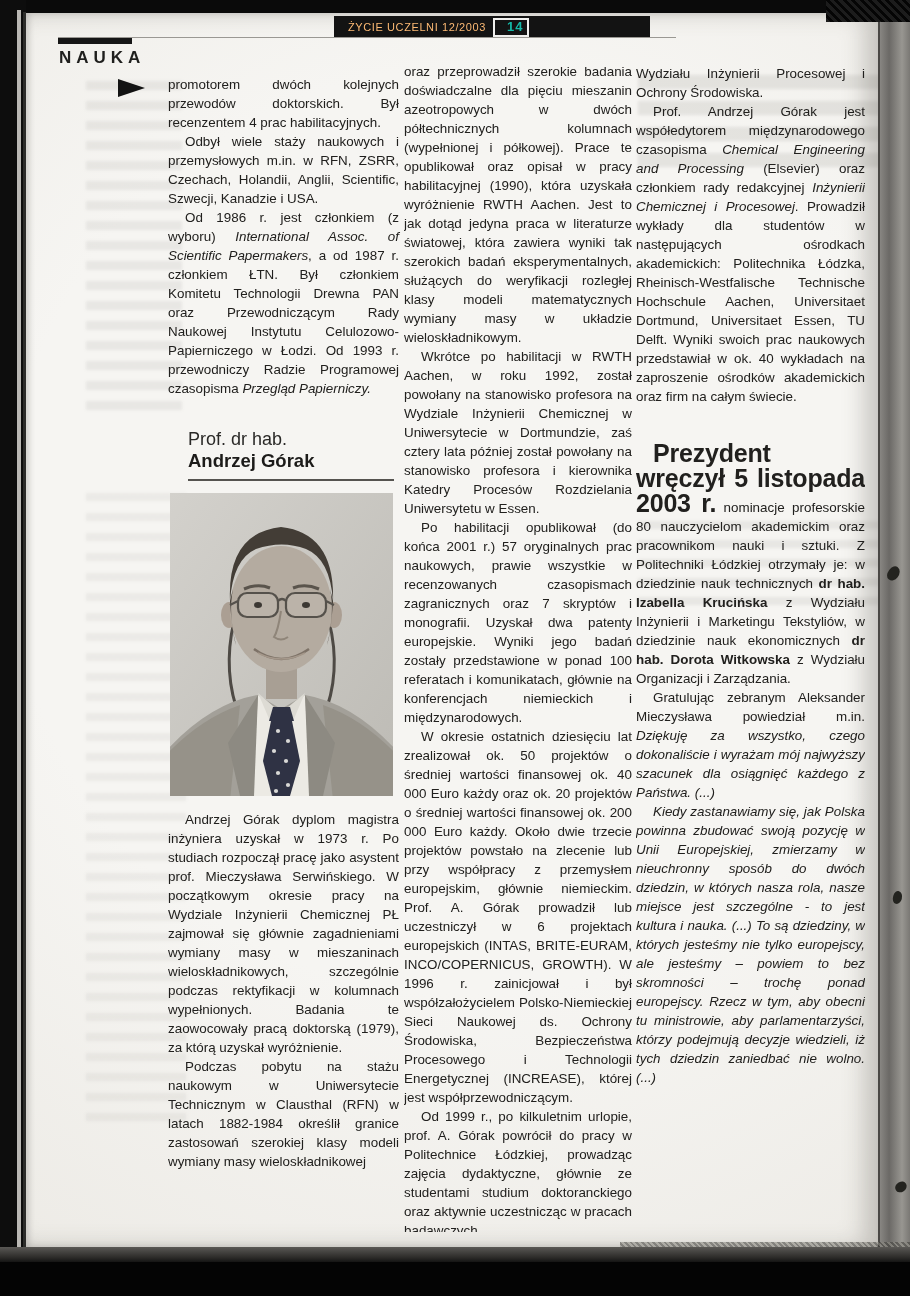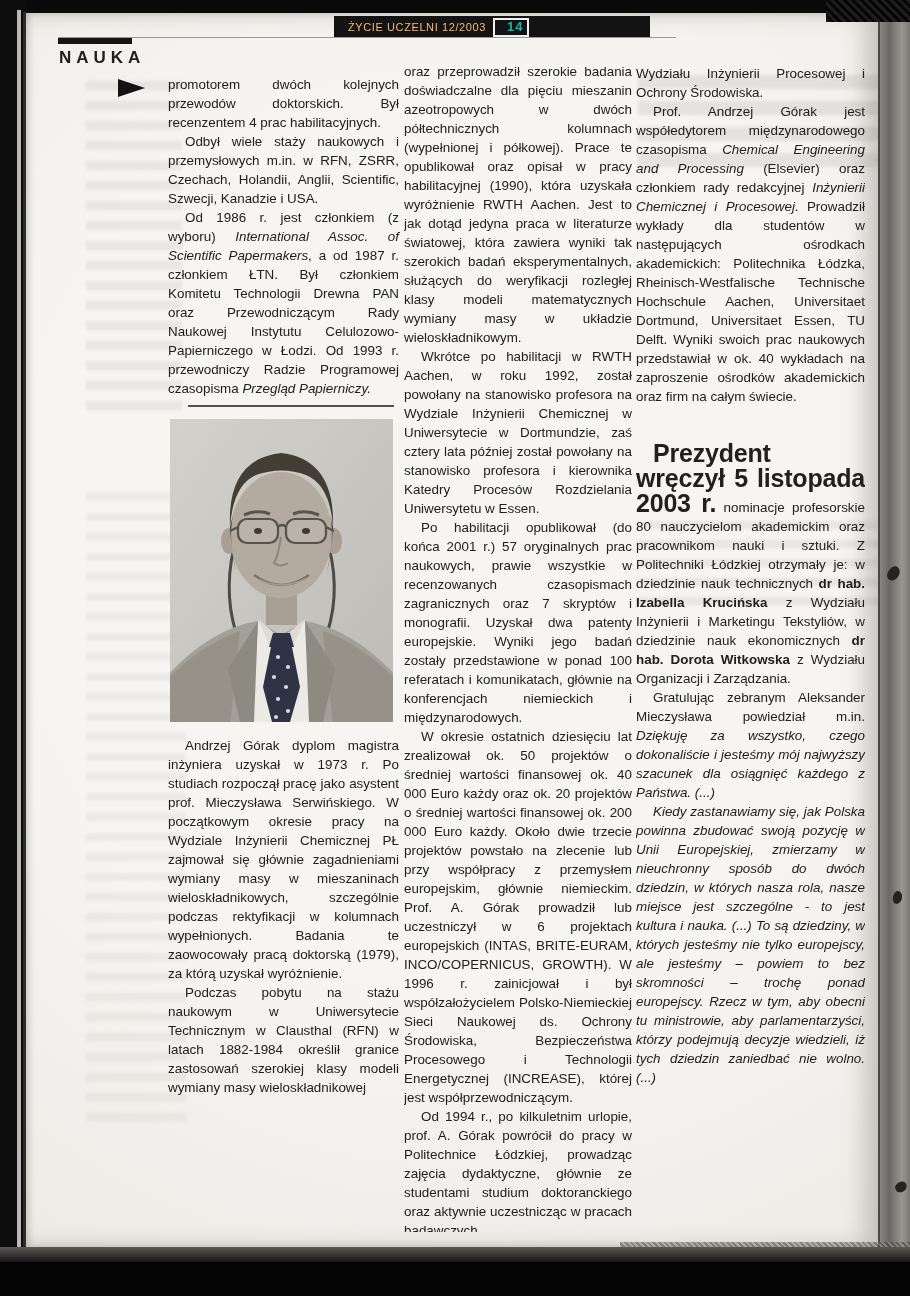--- a/index.html
+++ b/index.html
@@ -109,20 +109,24 @@
   <div class="section-label">NAUKA</div>
 
   <div class="cont-arrow"></div>
 
   <div class="col col-1">
     <div>
         <p class="para no-indent"><span>promotorem dwóch kolejnych przewodów doktorskich. Był recenzentem 4 prac habilitacyjnych.</span></p>
         <p class="para"><span>Odbył wiele staży naukowych i przemysłowych m.in. w RFN, ZSRR, Czechach, Holandii, Anglii, Scientific, Szwecji, Kanadzie i USA.</span></p>
         <p class="para"><span>Od 1986 r. jest członkiem (z wyboru) </span><span class="run-i">International Assoc. of Scientific Papermakers</span><span>, a od 1987 r. członkiem ŁTN. Był członkiem Komitetu Technologii Drewna PAN oraz Przewodniczącym Rady Naukowej Instytutu Celulozowo-Papierniczego w Łodzi. Od 1993 r. przewodniczy Radzie Programowej czasopisma </span><span class="run-i">Przegląd Papierniczy.</span></p>
       </div>
+    <div class="article-title">
+      <div class="t1">Prof. dr hab.</div>
+      <div class="t2">Andrzej Górak</div>
+    </div>
     <div class="title-rule"></div>
 
     <svg class="photo" viewBox="0 0 223 303">
       <defs>
         <linearGradient id="pbg" x1="0" y1="0" x2="1" y2="1">
           <stop offset="0" stop-color="#d3d1cc"></stop>
             <stop offset="1" stop-color="#bdbbb5"></stop>
         </linearGradient>
       </defs>
       <rect x="0" y="0" width="223" height="303" fill="url(#pbg)"></rect>
@@ -186,33 +190,33 @@
         <p class="para"><span>Podczas pobytu na stażu naukowym w Uniwersytecie Technicznym w Clausthal (RFN) w latach 1882-1984 określił granice zastosowań szerokiej klasy modeli wymiany masy wieloskładnikowej</span></p>
       </div>
   </div>
 
   <div class="col col-2">
     <div>
         <p class="para no-indent"><span>oraz przeprowadził szerokie badania doświadczalne dla pięciu mieszanin azeotropowych w dwóch półtechnicznych kolumnach (wypełnionej i półkowej). Prace te opublikował oraz opisał w pracy habilitacyjnej (1990), która uzyskała wyróżnienie RWTH Aachen. Jest to jak dotąd jedyna praca w literaturze światowej, która zawiera wyniki tak szerokich badań eksperymentalnych, służących do weryfikacji rozległej klasy modeli matematycznych wymiany masy w układzie wieloskładnikowym.</span></p>
         <p class="para"><span>Wkrótce po habilitacji w RWTH Aachen, w roku 1992, został powołany na stanowisko profesora na Wydziale Inżynierii Chemicznej w Uniwersytecie w Dortmundzie, zaś cztery lata później został powołany na stanowisko profesora i kierownika Katedry Procesów Rozdzielania Uniwersytetu w Essen.</span></p>
         <p class="para"><span>Po habilitacji opublikował (do końca 2001 r.) 57 oryginalnych prac naukowych, prawie wszystkie w recenzowanych czasopismach zagranicznych oraz 7 skryptów i monografii. Uzyskał dwa patenty europejskie. Wyniki jego badań zostały przedstawione w ponad 100 referatach i komunikatach, głównie na konferencjach niemieckich i międzynarodowych.</span></p>
         <p class="para"><span>W okresie ostatnich dziesięciu lat zrealizował ok. 50 projektów o średniej wartości finansowej ok. 40 000 Euro każdy oraz ok. 20 projektów o średniej wartości finansowej ok. 200 000 Euro każdy. Około dwie trzecie projektów powstało na zlecenie lub przy współpracy z przemysłem europejskim, głównie niemieckim. Prof. A. Górak prowadził lub uczestniczył w 6 projektach europejskich (INTAS, BRITE-EURAM, INCO/COPERNICUS, GROWTH). W 1996 r. zainicjował i był współzałożycielem Polsko-Niemieckiej Sieci Naukowej ds. Ochrony Środowiska, Bezpieczeństwa Procesowego i Technologii Energetycznej (INCREASE), której jest współprzewodniczącym.</span></p>
-        <p class="para"><span>Od 1994 r., po kilkuletnim urlopie, prof. A. Górak powrócił do pracy w Politechnice Łódzkiej, prowadząc zajęcia dydaktyczne, głównie ze studentami studium doktoranckiego oraz aktywnie uczestnicząc w pracach badawczych</span></p>
+        <p class="para"><span>Od 1999 r., po kilkuletnim urlopie, prof. A. Górak powrócił do pracy w Politechnice Łódzkiej, prowadząc zajęcia dydaktyczne, głównie ze studentami studium doktoranckiego oraz aktywnie uczestnicząc w pracach badawczych</span></p>
       </div>
   </div>
 
   <div class="col col-3">
     <div>
         <p class="para no-indent"><span>Wydziału Inżynierii Procesowej i Ochrony Środowiska.</span></p>
         <p class="para"><span>Prof. Andrzej Górak jest współedytorem międzynarodowego czasopisma </span><span class="run-i">Chemical Engineering and Processing</span><span> (Elsevier) oraz członkiem rady redakcyjnej </span><span class="run-i">Inżynierii Chemicznej i Procesowej</span><span>. Prowadził wykłady dla studentów w następujących ośrodkach akademickich: Politechnika Łódzka, Rheinisch-Westfalische Technische Hochschule Aachen, Universitaet Dortmund, Universitaet Essen, TU Delft. Wyniki swoich prac naukowych przedstawiał w ok. 40 wykładach na zaproszenie ośrodków akademickich oraz firm na całym świecie.</span></p>
       </div>
     <div class="spacer-gap"></div>
     <div>
         <p class="para"><span class="run-lead">Prezydent wręczył 5 listopada 2003 r.</span><span> nominacje profesorskie 80 nauczycielom akademickim oraz pracownikom nauki i sztuki. Z Politechniki Łódzkiej otrzymały je: w dziedzinie nauk technicznych </span><span class="run-b">dr hab. Izabella Krucińska</span><span> z Wydziału Inżynierii i Marketingu Tekstyliów, w dziedzinie nauk ekonomicznych </span><span class="run-b">dr hab. Dorota Witkowska</span><span> z Wydziału Organizacji i Zarządzania.</span></p>
-        <p class="para"><span>Gratulując zebranym Aleksander Mieczysława powiedział m.in. </span><span class="run-i">Dziękuję za wszystko, czego dokonaliście i jesteśmy mój najwyższy szacunek dla osiągnięć każdego z Państwa. (...)</span></p>
+        <p class="para"><span>Gratulując zebranym Aleksander Mieczysława powiedział m.in. </span><span class="run-i">Dziękuję za wszystko, czego dokonaliście i wyrażam mój najwyższy szacunek dla osiągnięć każdego z Państwa. (...)</span></p>
         <p class="para"><span class="run-i">Kiedy zastanawiamy się, jak Polska powinna zbudować swoją pozycję w Unii Europejskiej, zmierzamy w nieuchronny sposób do dwóch dziedzin, w których nasza rola, nasze miejsce jest szczególne - to jest kultura i nauka. (...) To są dziedziny, w których jesteśmy nie tylko europejscy, ale jesteśmy – powiem to bez skromności – trochę ponad europejscy. Rzecz w tym, aby obecni tu ministrowie, aby parlamentarzyści, którzy podejmują decyzje wiedzieli, iż tych dziedzin zaniedbać nie wolno. (...)</span></p>
       </div>
   </div>
 </div>
 
 <div class="edge-right"></div>
 <div class="edge-right-line"></div>
 <div class="edge-top-right"></div>
 <div class="speck s1"></div>
 <div class="speck s2"></div>

